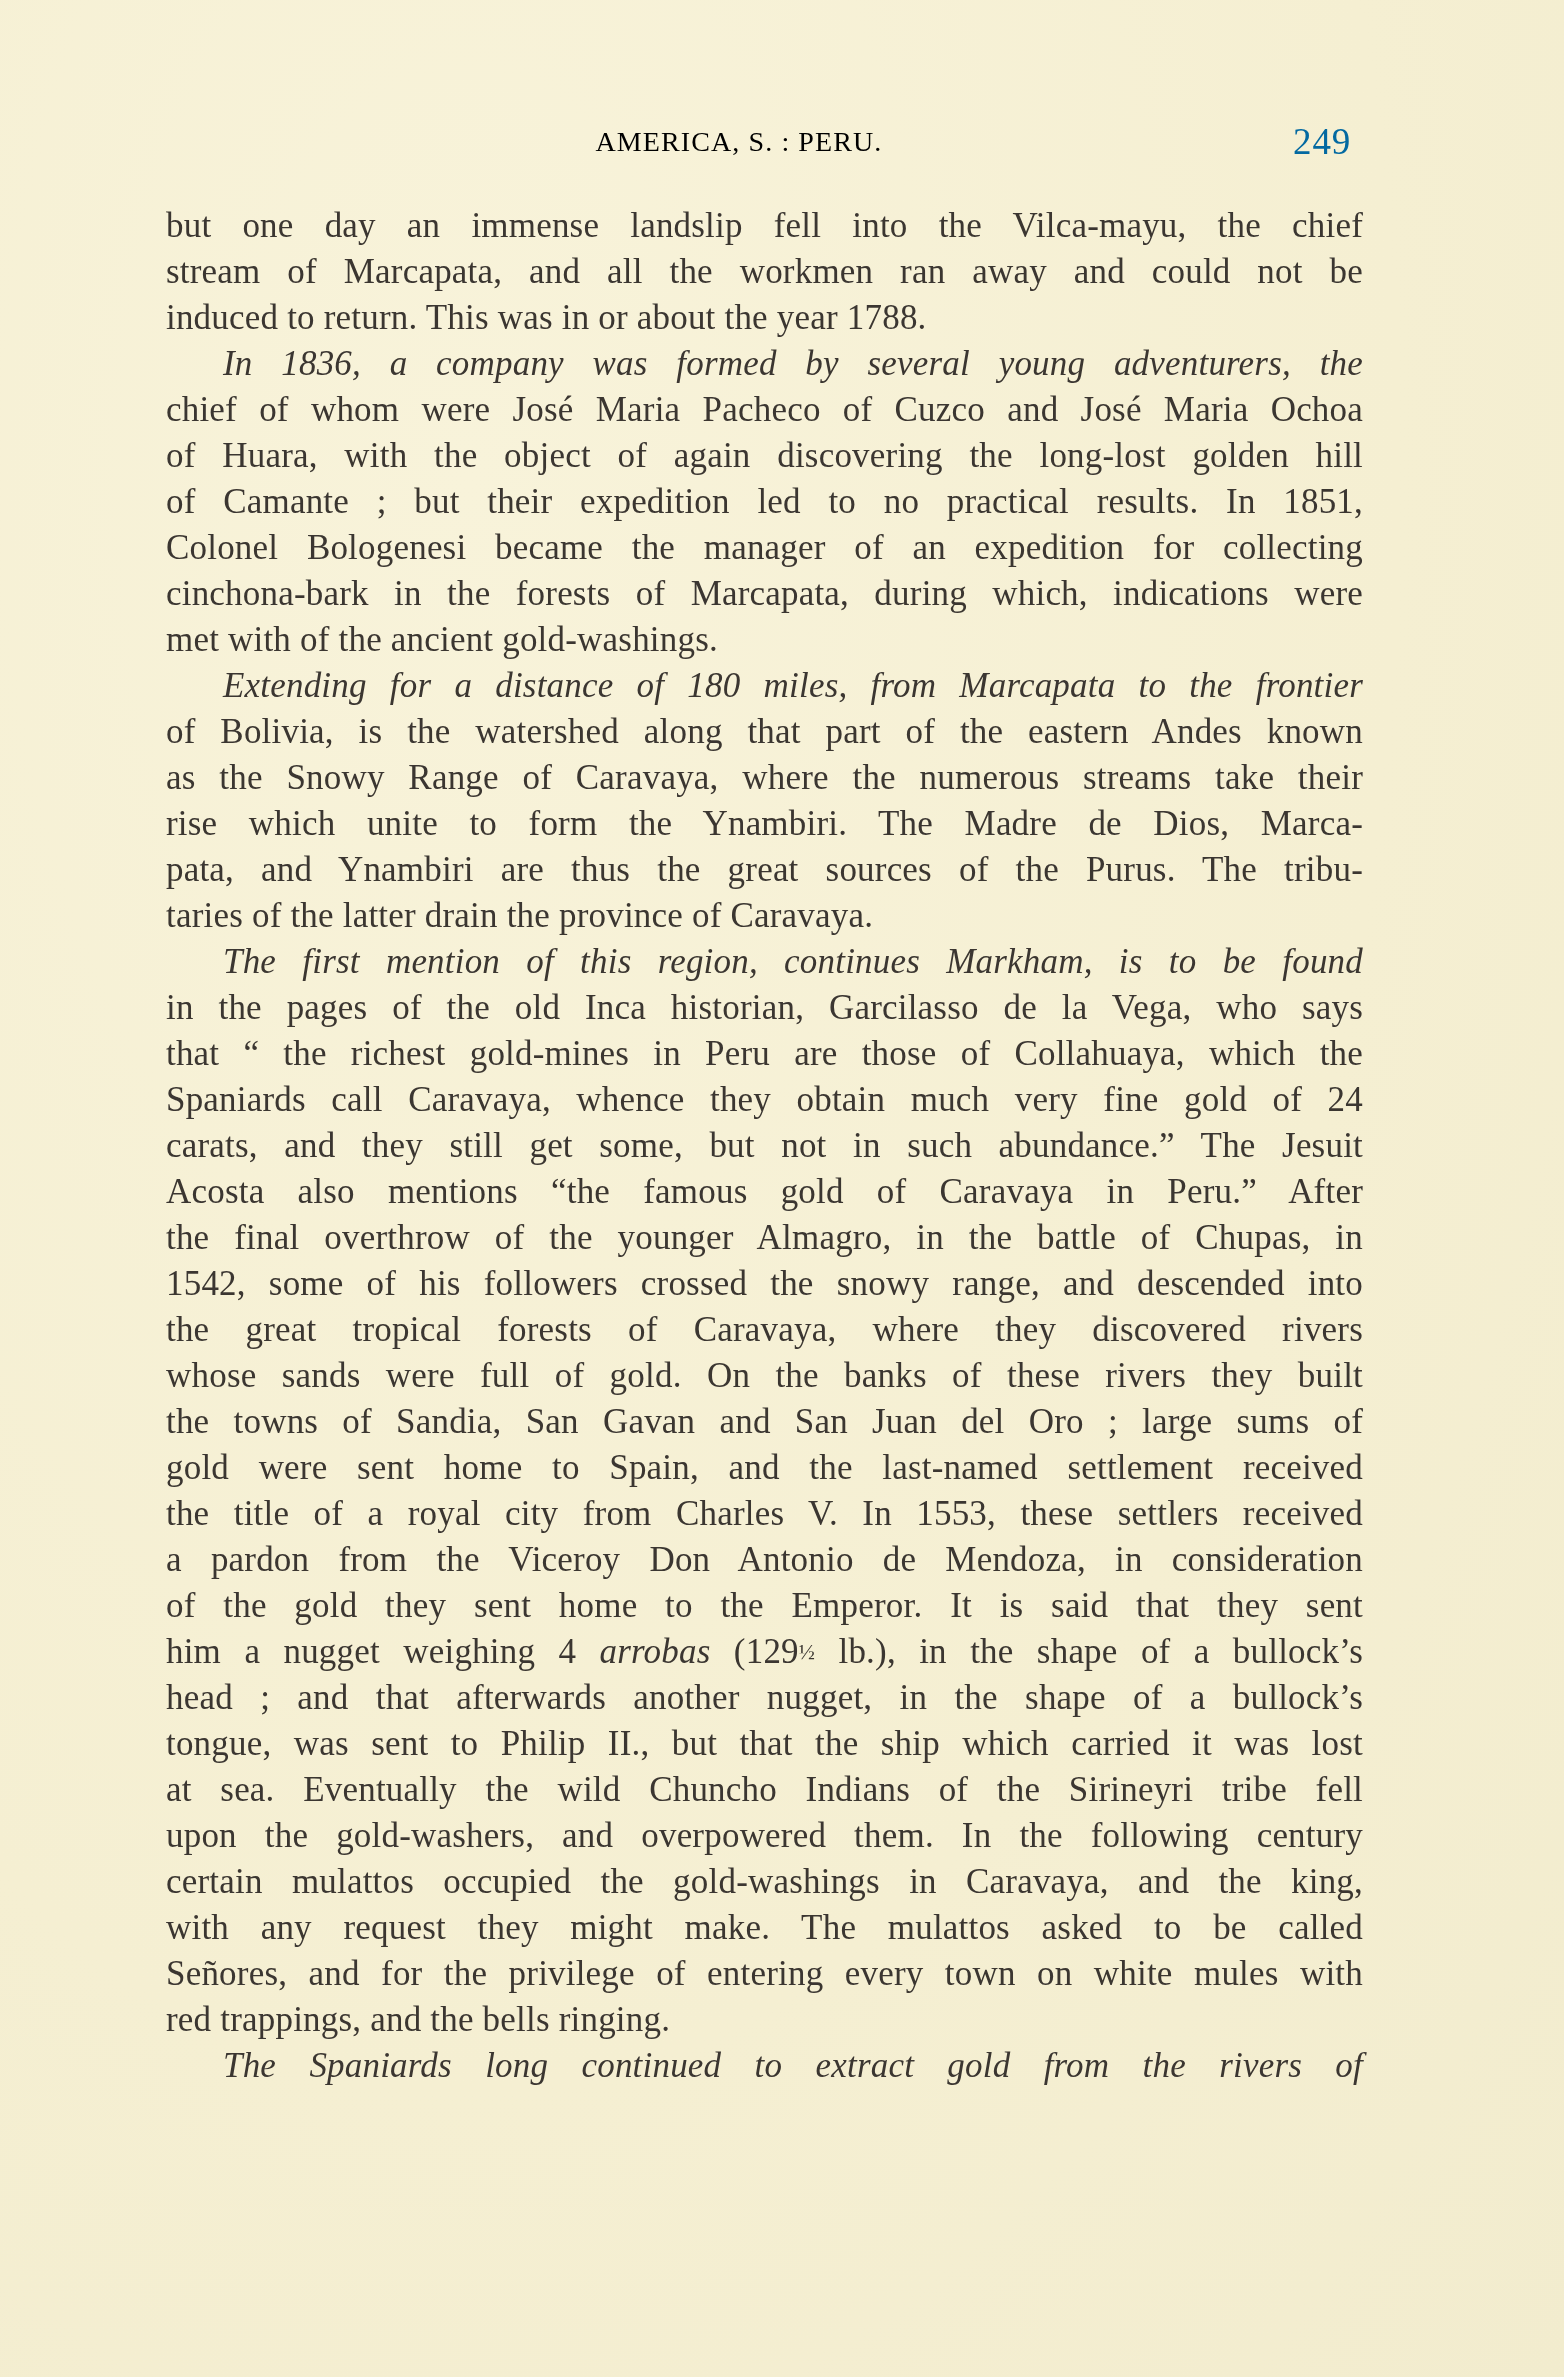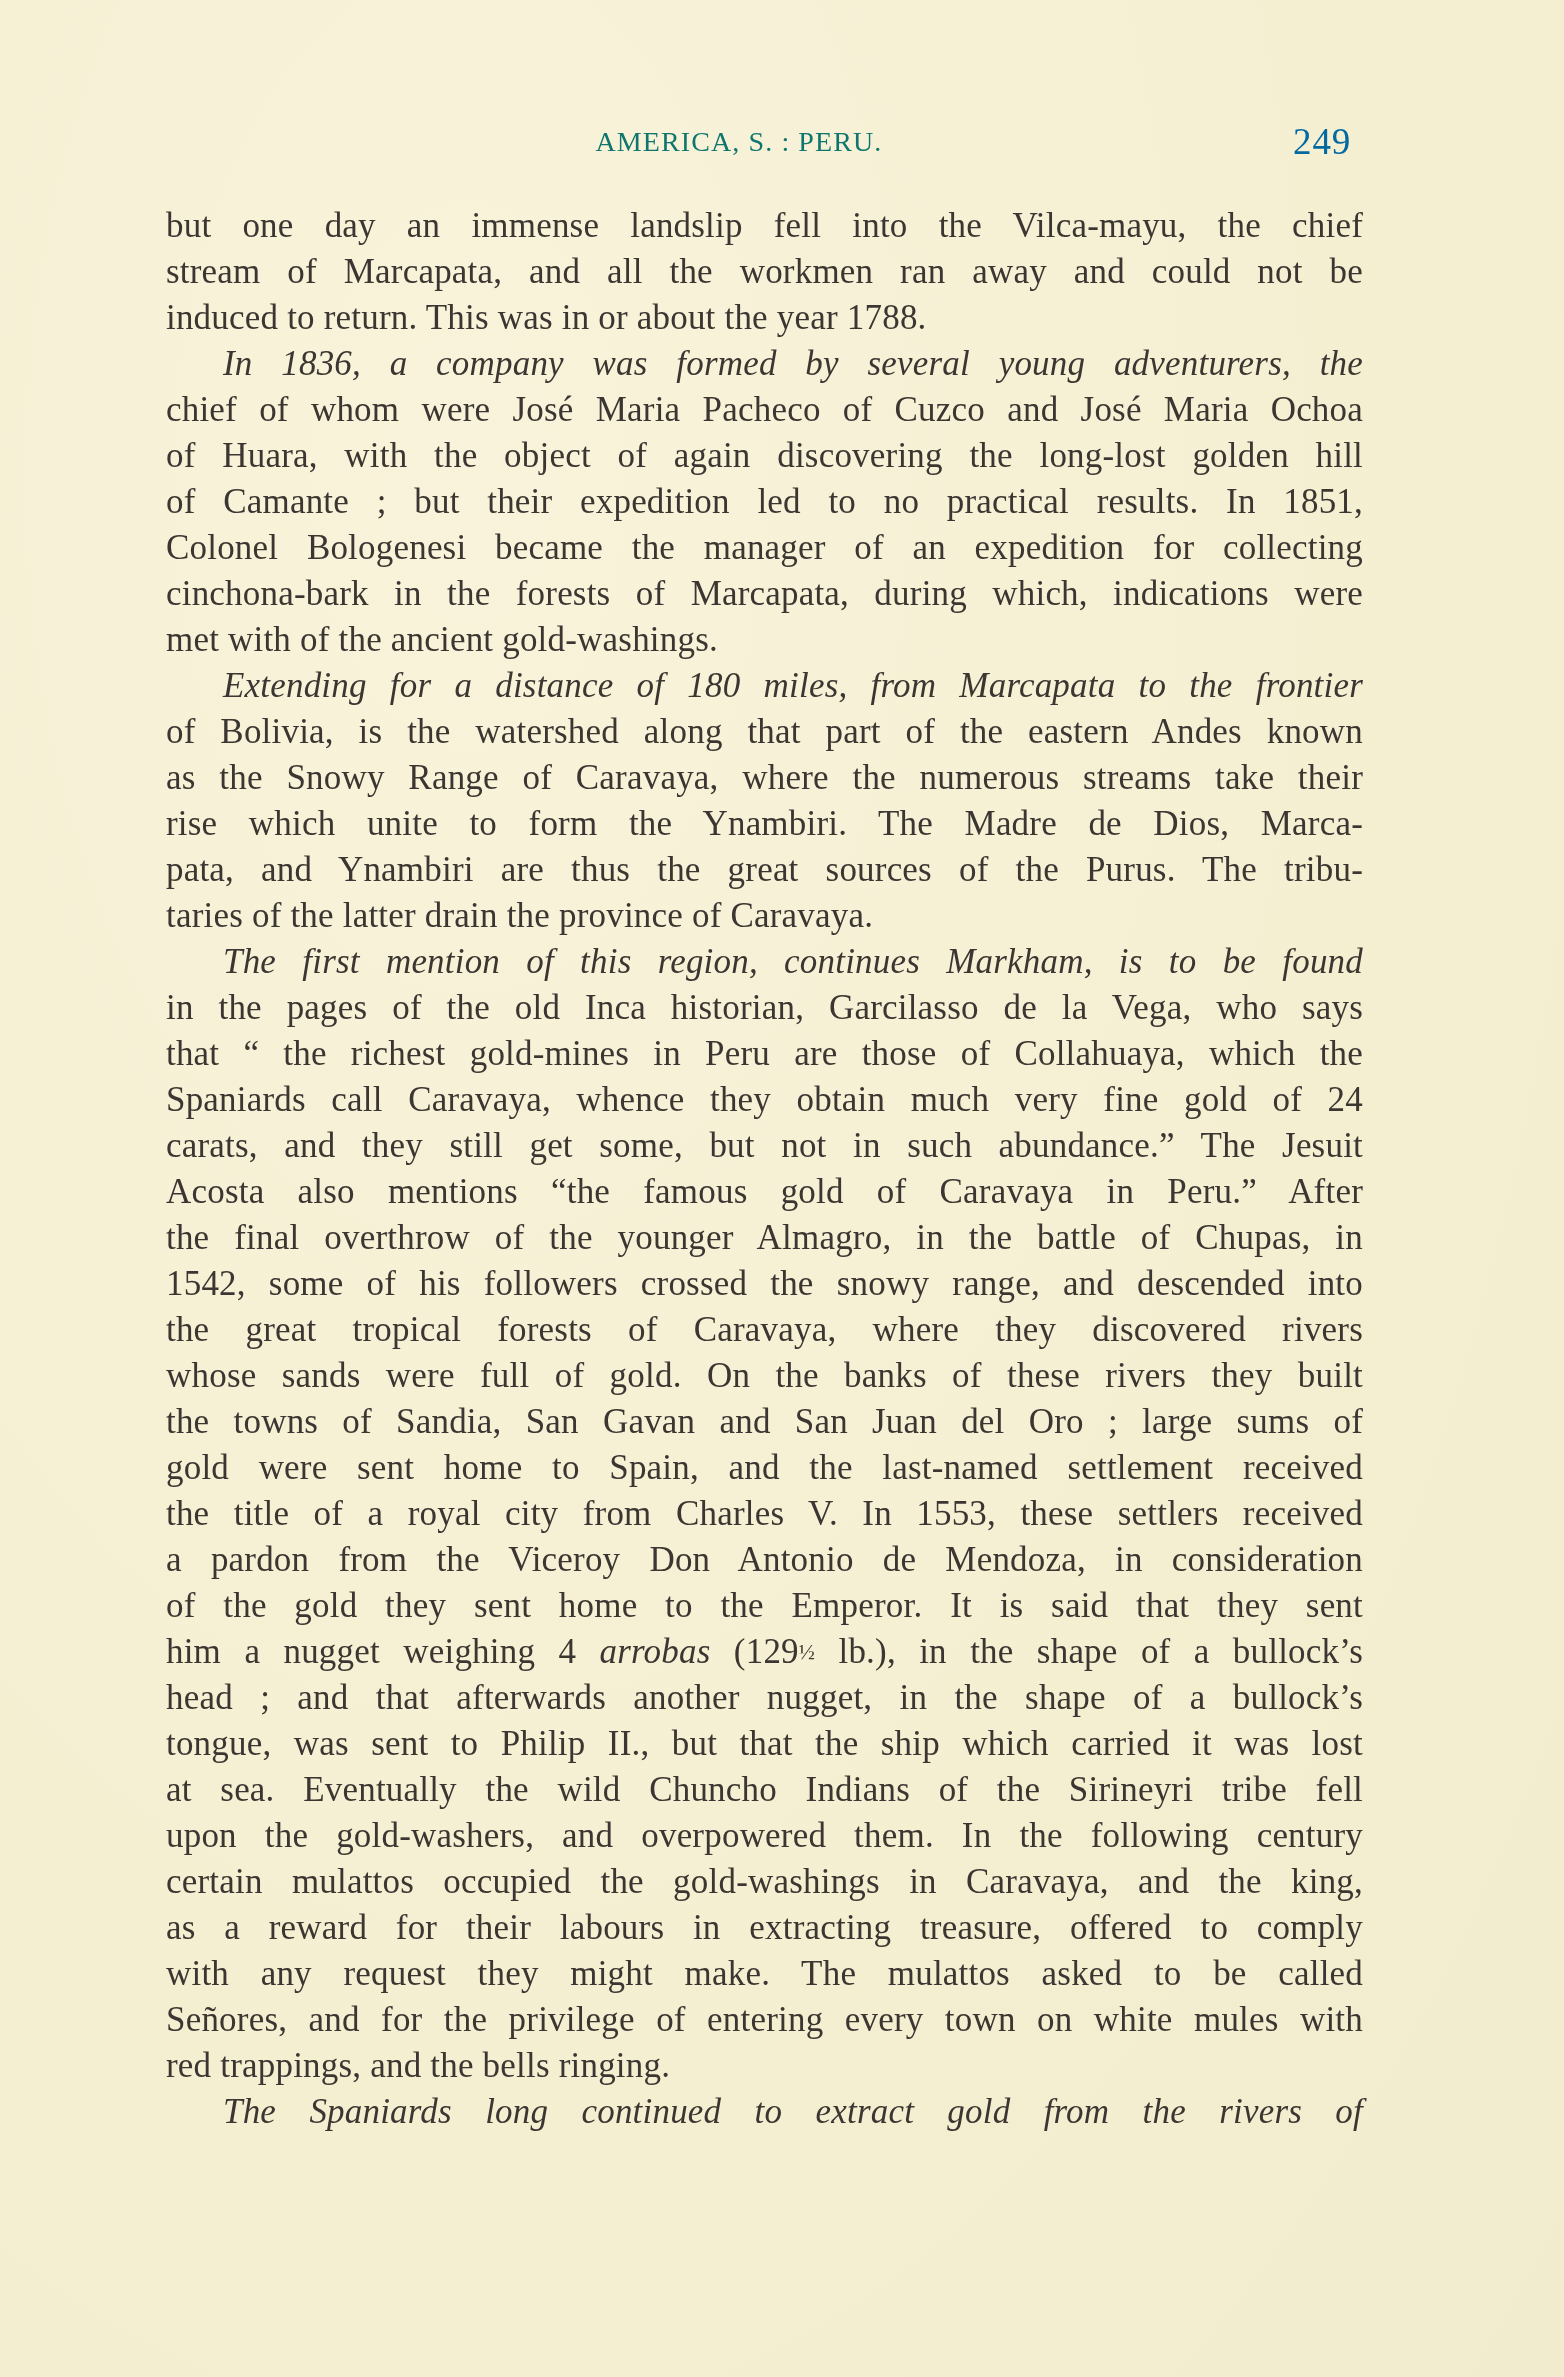--- a/index.html
+++ b/index.html
@@ -28,21 +28,21 @@
       left: 591px;
       width: 842px;
       height: 45px;
     }
     .running-title {
       position: absolute;
       left: 4.5px;
       top: 3.6px;
       font-size: 28px;
       letter-spacing: 1.1px;
-      color: #0f766e;
+      color: #000000;
     }
     .page-number {
       position: absolute;
       left: 702px;
       top: -1.8px;
       font-size: 37px;
       letter-spacing: 0.9px;
       color: #0369a1;
     }
     .body-text {
@@ -128,21 +128,20 @@
       <span class="line">gold were sent home to Spain, and the last-named settlement received</span>
       <span class="line">the title of a royal city from Charles V.  In 1553, these settlers received</span>
       <span class="line">a pardon from the Viceroy Don Antonio de Mendoza, in consideration</span>
       <span class="line">of the gold they sent home to the Emperor.  It is said that they sent</span>
       <span class="line"><span>him a nugget weighing 4 </span><em>arrobas</em><span> (129</span><span class="frac">½</span><span> lb.), in the shape of a bullock’s</span></span>
       <span class="line">head ; and that afterwards another nugget, in the shape of a bullock’s</span>
       <span class="line">tongue, was sent to Philip II., but that the ship which carried it was lost</span>
       <span class="line">at sea.  Eventually the wild Chuncho Indians of the Sirineyri tribe fell</span>
       <span class="line">upon the gold-washers, and overpowered them.  In the following century</span>
       <span class="line">certain mulattos occupied the gold-washings in Caravaya, and the king,</span>
-      <span class="line">as a reward for their labours in extracting treasure, offered to comply</span>
       <span class="line">with any request they might make.  The mulattos asked to be called</span>
       <span class="line">Señores, and for the privilege of entering every town on white mules with</span>
       <span class="line last">red trappings, and the bells ringing.</span>
     </div>
 
     <div>
       <span class="line indent">The Spaniards long continued to extract gold from the rivers of</span>
     </div>
 
   </div>

